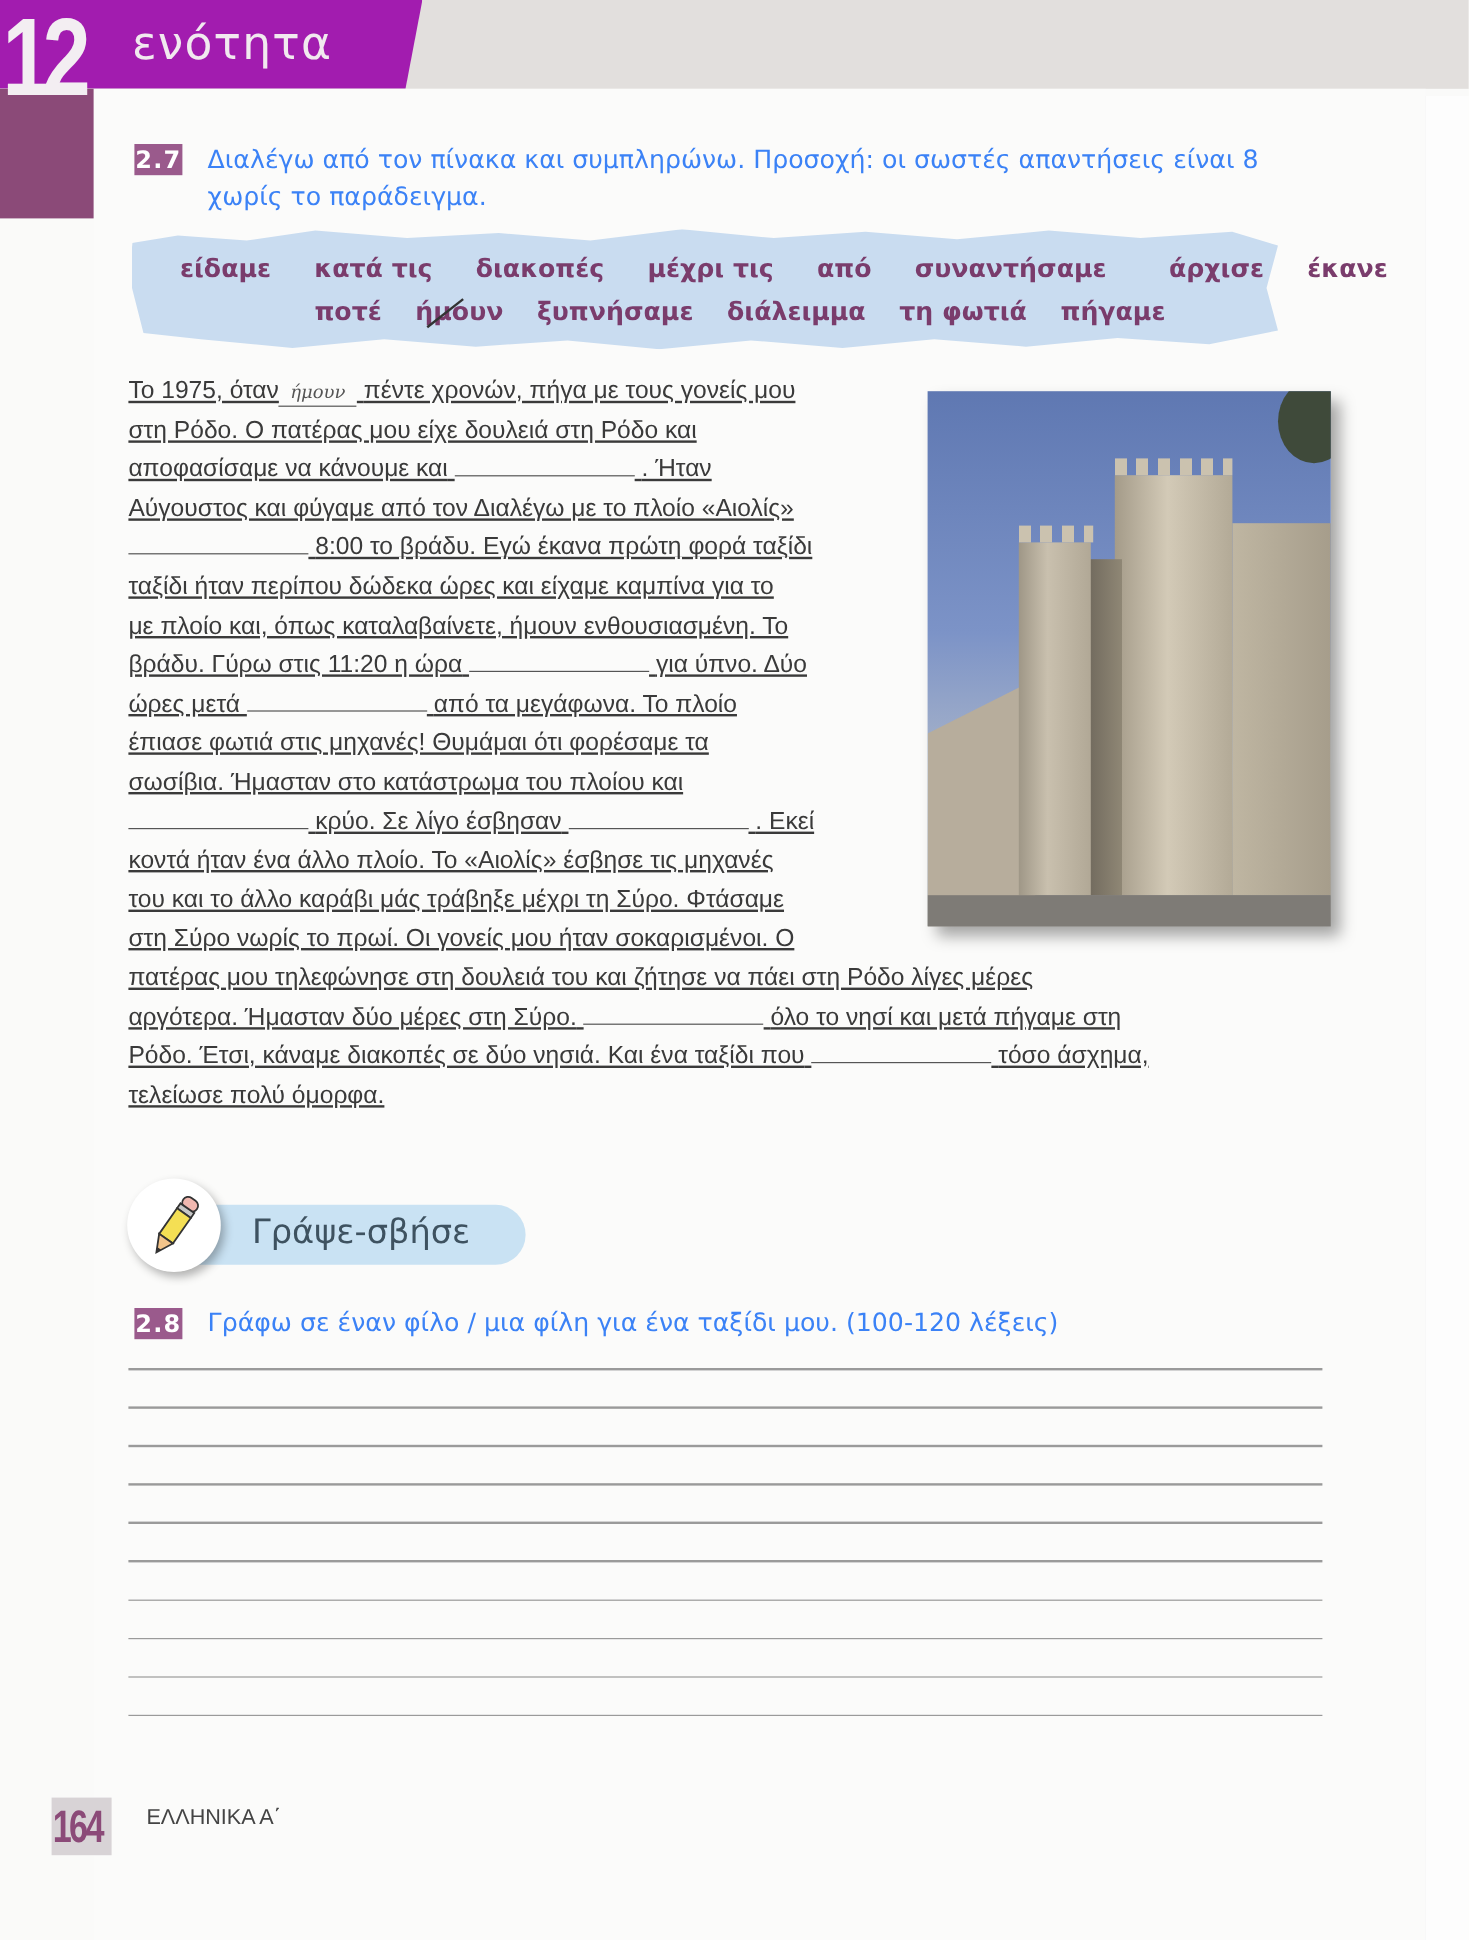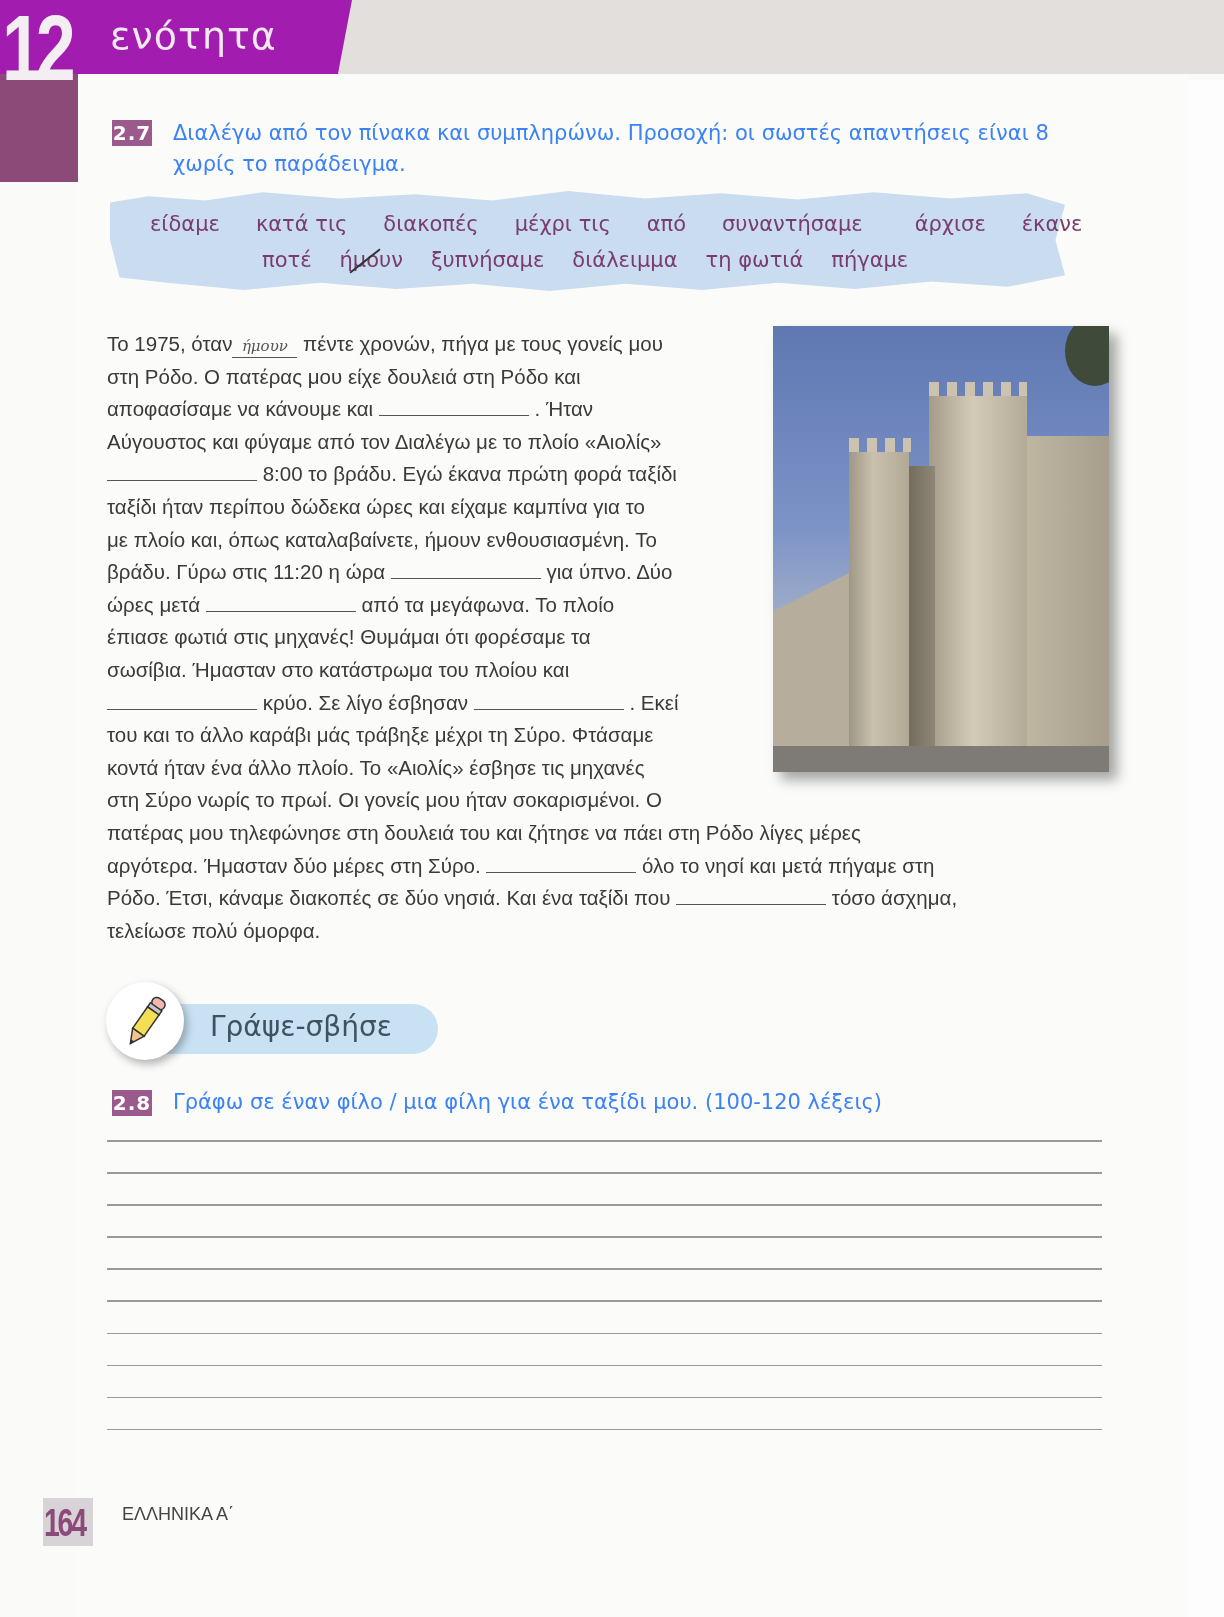--- a/index.html
+++ b/index.html
@@ -50,29 +50,29 @@
   }
   .word-box {
     position: absolute; left: 110px; top: 188px; width: 955px; height: 104px;
     background: #c9dcf0; border-radius: 18px;
     clip-path: polygon(0% 14%, 4% 8%, 10% 12%, 16% 4%, 24% 10%, 32% 6%, 40% 12%, 48% 3%, 56% 10%, 64% 5%, 72% 11%, 80% 4%, 88% 10%, 96% 5%, 100% 16%, 99% 50%, 100% 84%, 94% 95%, 86% 90%, 78% 97%, 70% 91%, 62% 98%, 54% 92%, 46% 99%, 38% 92%, 30% 97%, 22% 91%, 14% 98%, 6% 91%, 1% 86%, 0% 50%);
   }
   .word-row {
     position: absolute; display: flex; font-size: 21px; color: #7a3c6c;
     font-family: "DejaVu Sans", sans-serif;
   }
-  .word-row span { white-space: nowrap; }
+  .word-row span { white-space: nowrap; font-weight: bold; }
   .word-crossed { position: relative; }
   .word-crossed::after {
     content: ""; position: absolute; left: 6px; top: 12px; width: 38px; height: 2px;
     background: #333; transform: rotate(-38deg);
   }
   .passage {
-    position: absolute; left: 107px; top: 328px; width: 955px;
-    font-size: 20.5px; line-height: 32.6px; color: #3a3a3a;
+    position: absolute; left: 107px; top: 310px; width: 955px;
+    font-size: 20.5px; line-height: 32.6px; color: #3a3a3a; text-decoration: underline;
   }
   .passage .line { white-space: nowrap; height: 32.6px; }
   .blank {
     display: inline-block; width: 150px; border-bottom: 1.5px solid #555;
     height: 18px; vertical-align: baseline;
   }
   .filled {
     display: inline-block; width: 65px; border-bottom: 1.5px solid #555;
     font-family: "DejaVu Serif", serif; font-style: italic; font-size: 15px; color: #555;
     text-align: center; height: 22px; line-height: 22px;
@@ -186,22 +186,22 @@
   <div class="line"><span>αποφασίσαμε να κάνουμε και</span> <span class="blank"></span> <span>. Ήταν</span></div>
   <div class="line"><span>Αύγουστος και φύγαμε από τον Διαλέγω με το πλοίο «Αιολίς»</span></div>
   <div class="line"><span class="blank"></span> <span>8:00 το βράδυ. Εγώ έκανα πρώτη φορά ταξίδι</span></div>
   <div class="line"><span>ταξίδι ήταν περίπου δώδεκα ώρες και είχαμε καμπίνα για το</span></div>
   <div class="line"><span>με πλοίο και, όπως καταλαβαίνετε, ήμουν ενθουσιασμένη. Το</span></div>
   <div class="line"><span>βράδυ. Γύρω στις 11:20 η ώρα</span> <span class="blank"></span> <span>για ύπνο. Δύο</span></div>
   <div class="line"><span>ώρες μετά</span> <span class="blank"></span> <span>από τα μεγάφωνα. Το πλοίο</span></div>
   <div class="line"><span>έπιασε φωτιά στις μηχανές! Θυμάμαι ότι φορέσαμε τα</span></div>
   <div class="line"><span>σωσίβια. Ήμασταν στο κατάστρωμα του πλοίου και</span></div>
   <div class="line"><span class="blank"></span> <span>κρύο. Σε λίγο έσβησαν</span> <span class="blank"></span> <span>. Εκεί</span></div>
+  <div class="line"><span>κοντά ήταν ένα άλλο πλοίο. Το «Αιολίς» έσβησε τις μηχανές</span></div>
   <div class="line"><span>του και το άλλο καράβι μάς τράβηξε μέχρι τη Σύρο. Φτάσαμε</span></div>
-  <div class="line"><span>κοντά ήταν ένα άλλο πλοίο. Το «Αιολίς» έσβησε τις μηχανές</span></div>
   <div class="line"><span>στη Σύρο νωρίς το πρωί. Οι γονείς μου ήταν σοκαρισμένοι. Ο</span></div>
   <div class="line"><span>πατέρας μου τηλεφώνησε στη δουλειά του και ζήτησε να πάει στη Ρόδο λίγες μέρες</span></div>
   <div class="line"><span>αργότερα. Ήμασταν δύο μέρες στη Σύρο.</span> <span class="blank"></span> <span>όλο το νησί και μετά πήγαμε στη</span></div>
   <div class="line"><span>Ρόδο. Έτσι, κάναμε διακοπές σε δύο νησιά. Και ένα ταξίδι που</span> <span class="blank"></span> <span>τόσο άσχημα,</span></div>
   <div class="line"><span>τελείωσε πολύ όμορφα.</span></div>
 </div>
 
 <div class="photo">
   <div class="tree"></div>
   <div class="right-block"></div>

